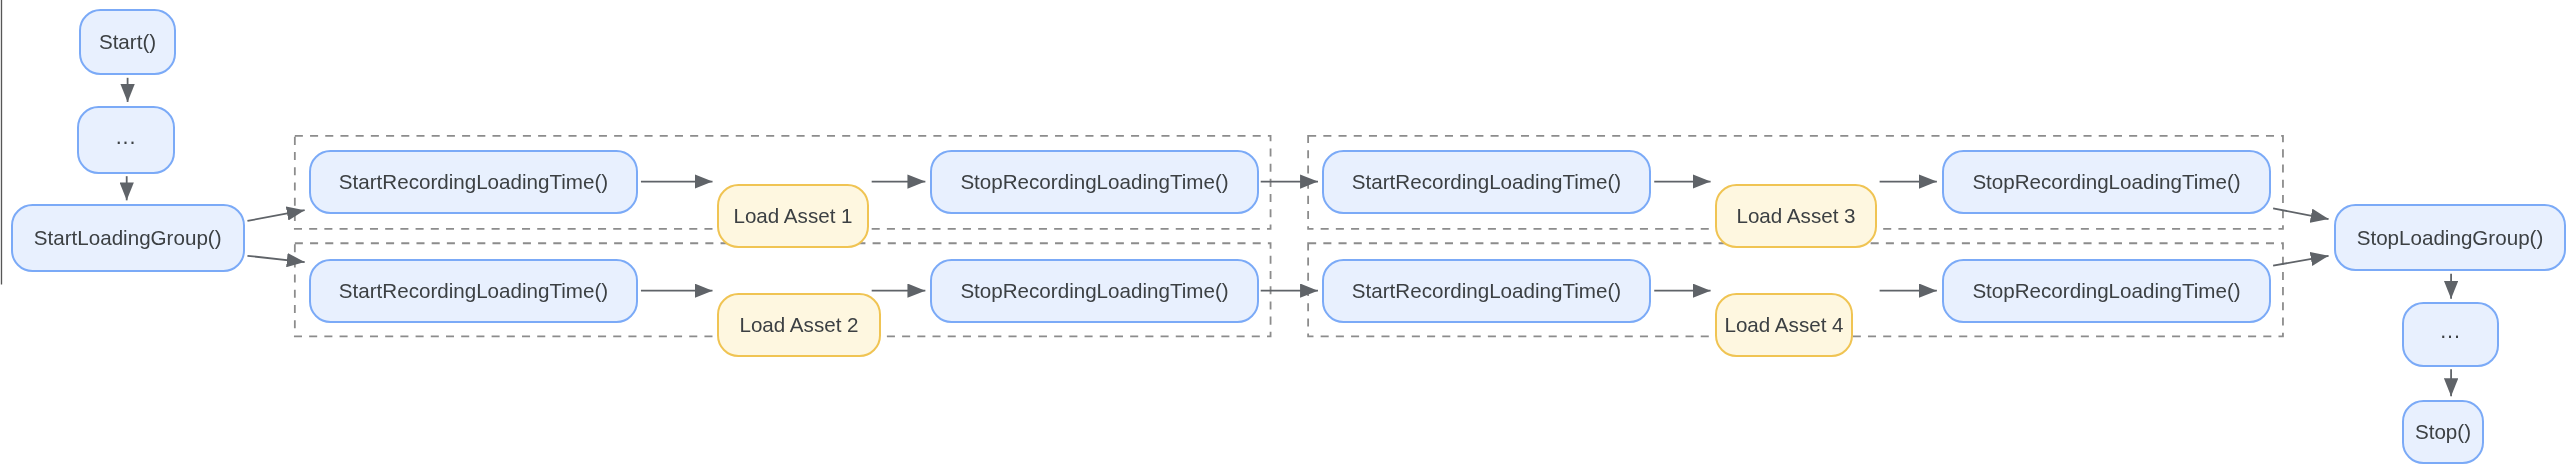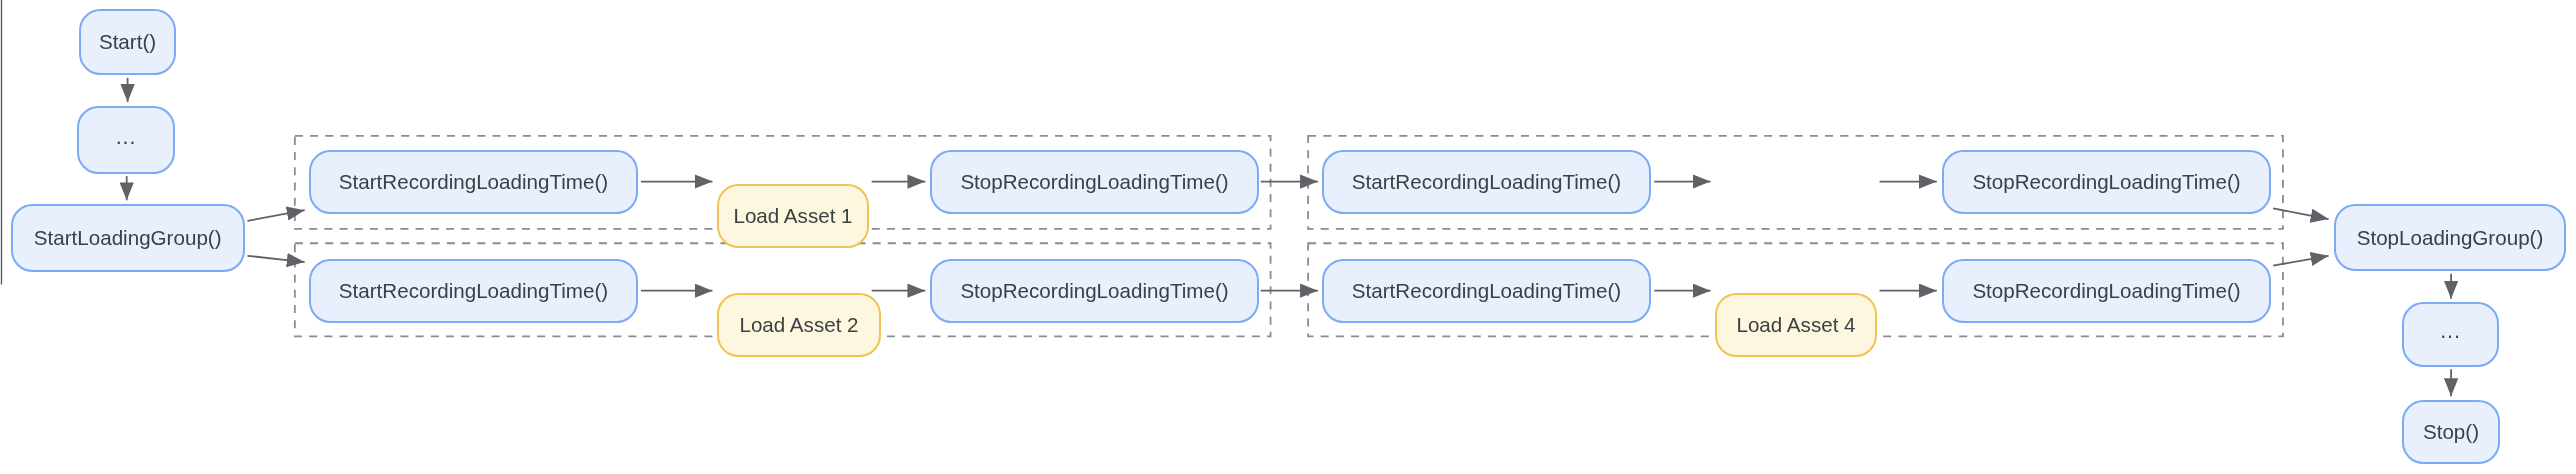--- a/index.html
+++ b/index.html
@@ -90,24 +90,25 @@
 
   <div class="node blue" style="left:309px;top:150px;width:329px;height:64px;">StartRecordingLoadingTime()</div>
   <div class="node yellow" style="left:717px;top:150px;width:152px;height:64px;">Load Asset 1</div>
   <div class="node blue" style="left:930px;top:150px;width:329px;height:64px;">StopRecordingLoadingTime()</div>
 
   <div class="node blue" style="left:309px;top:259px;width:329px;height:64px;">StartRecordingLoadingTime()</div>
   <div class="node yellow" style="left:717px;top:259px;width:164px;height:64px;">Load Asset 2</div>
   <div class="node blue" style="left:930px;top:259px;width:329px;height:64px;">StopRecordingLoadingTime()</div>
 
   <div class="node blue" style="left:1322px;top:150px;width:329px;height:64px;">StartRecordingLoadingTime()</div>
+  <div class="node yellow" style="left:1715px;top:150px;width:162px;height:64px;">Load Asset 3</div>
   <div class="node blue" style="left:1942px;top:150px;width:329px;height:64px;">StopRecordingLoadingTime()</div>
 
   <div class="node blue" style="left:1322px;top:259px;width:329px;height:64px;">StartRecordingLoadingTime()</div>
-  <div class="node yellow" style="left:1715px;top:259px;width:162px;height:64px;">Load Asset 4</div>
+  <div class="node yellow" style="left:1715px;top:259px;width:138px;height:64px;">Load Asset 4</div>
   <div class="node blue" style="left:1942px;top:259px;width:329px;height:64px;">StopRecordingLoadingTime()</div>
 
   <div class="node blue" style="left:2334px;top:204px;width:232px;height:67px;">StopLoadingGroup()</div>
   <div class="node blue dots" style="left:2402px;top:302px;width:97px;height:65px;">...</div>
-  <div class="node blue" style="left:2402px;top:400px;width:98px;height:64px;text-align:center;">Stop()</div>
+  <div class="node blue" style="left:2402px;top:400px;width:82px;height:64px;text-align:center;">Stop()</div>
 
 </div>
 
 
 </body></html>

